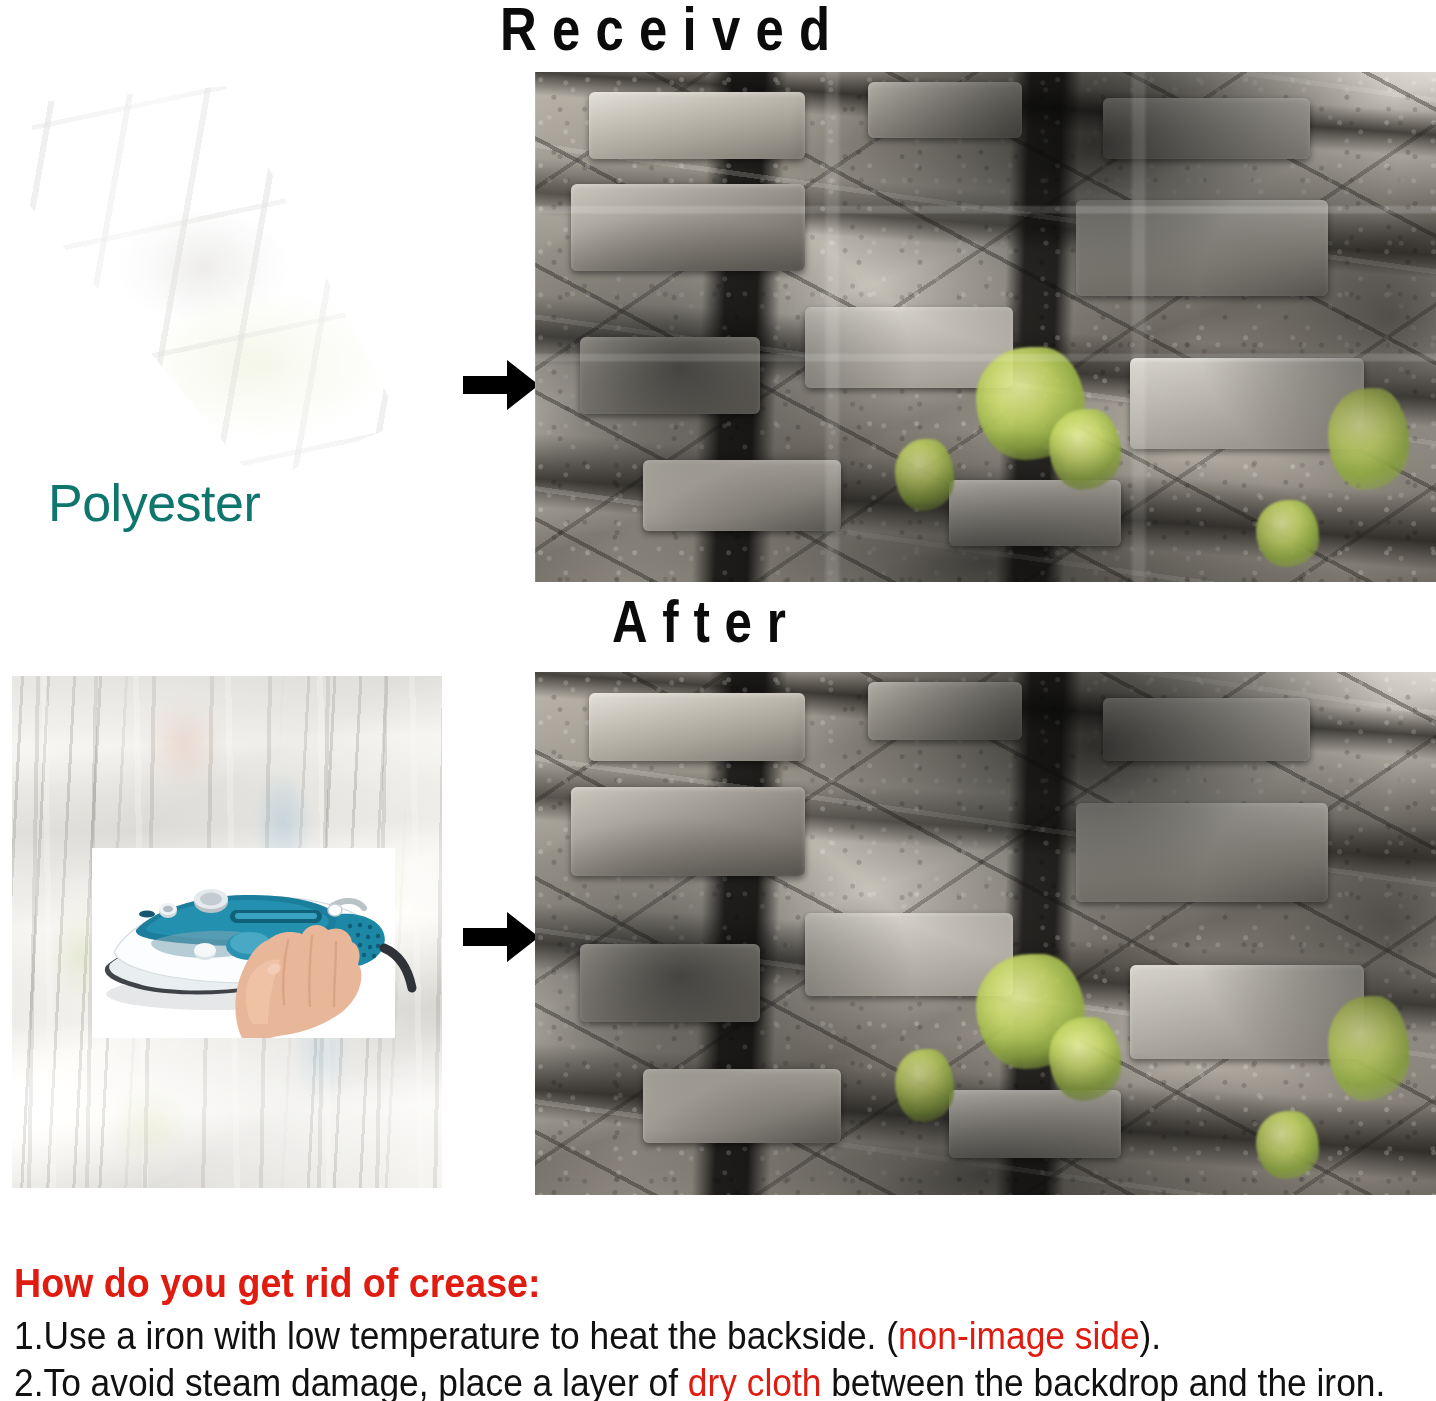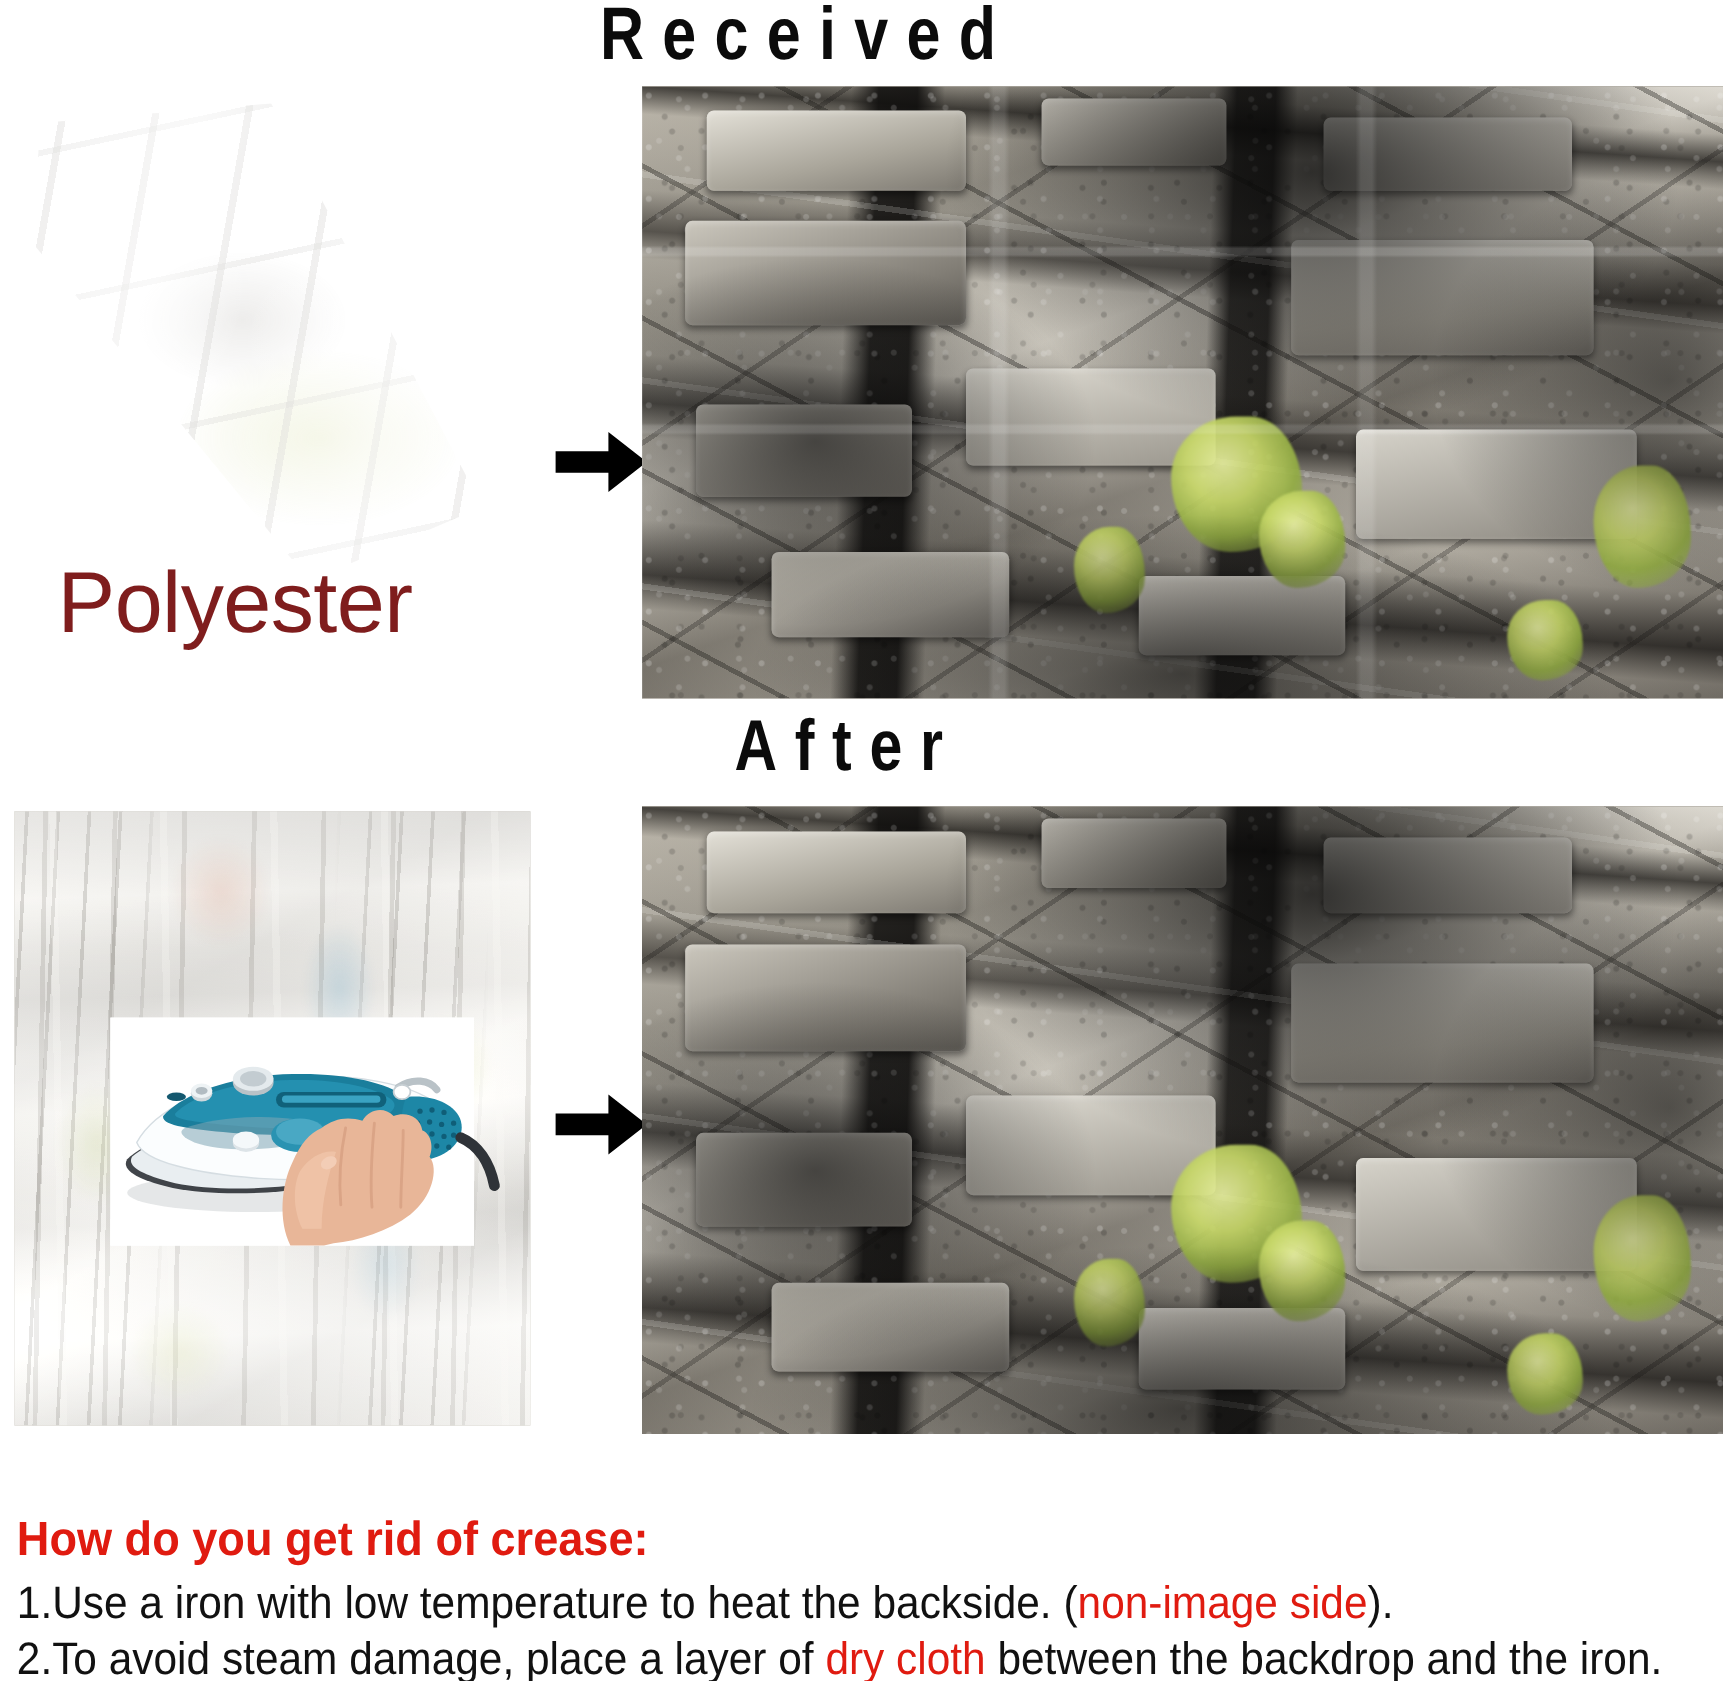--- a/index.html
+++ b/index.html
@@ -207,24 +207,24 @@
       linear-gradient(105deg,
         rgba(255,255,255,0.00) 0%, rgba(255,255,255,0.55) 30%,
         rgba(255,255,255,0.00) 46%, rgba(255,255,255,0.45) 72%,
         rgba(255,255,255,0.00) 100%);
   }
 
   
   #polyester-label {
     position: absolute;
     left: 48px; top: 462px;
-    font-size: 72px;
+    font-size: 52px;
     line-height: 82px;
     font-weight: 500;
-    color: #7f1d1d;
+    color: #0f766e;
     letter-spacing: -0.5px;
     white-space: nowrap;
   }
 
   
   #panel-faded {
     position: absolute;
     left: 12px; top: 676px;
     width: 430px; height: 512px;
     overflow: hidden;

